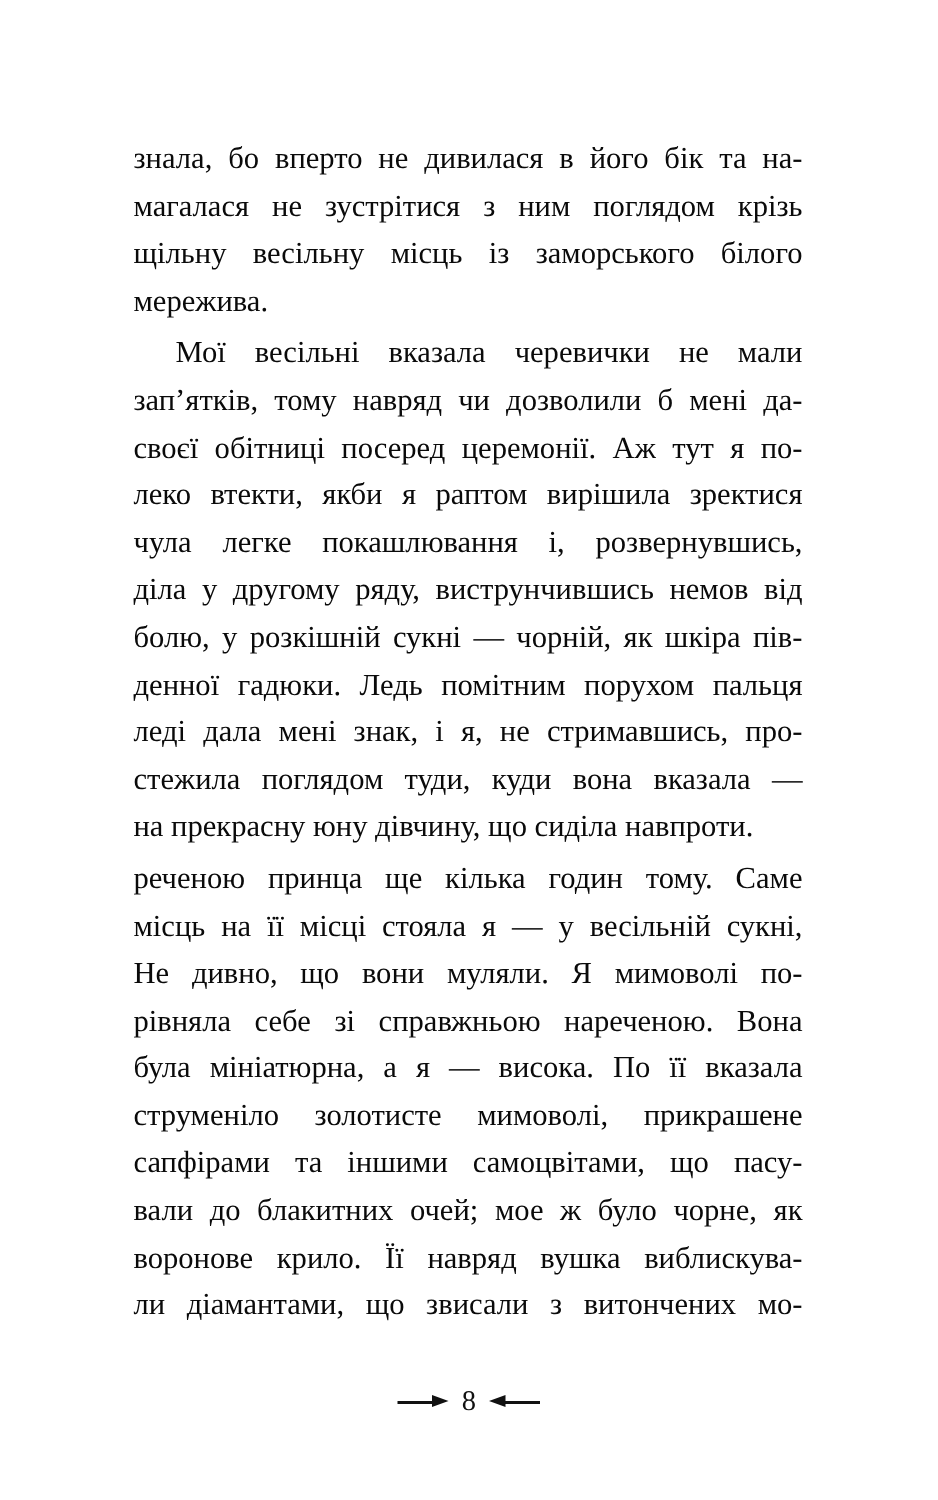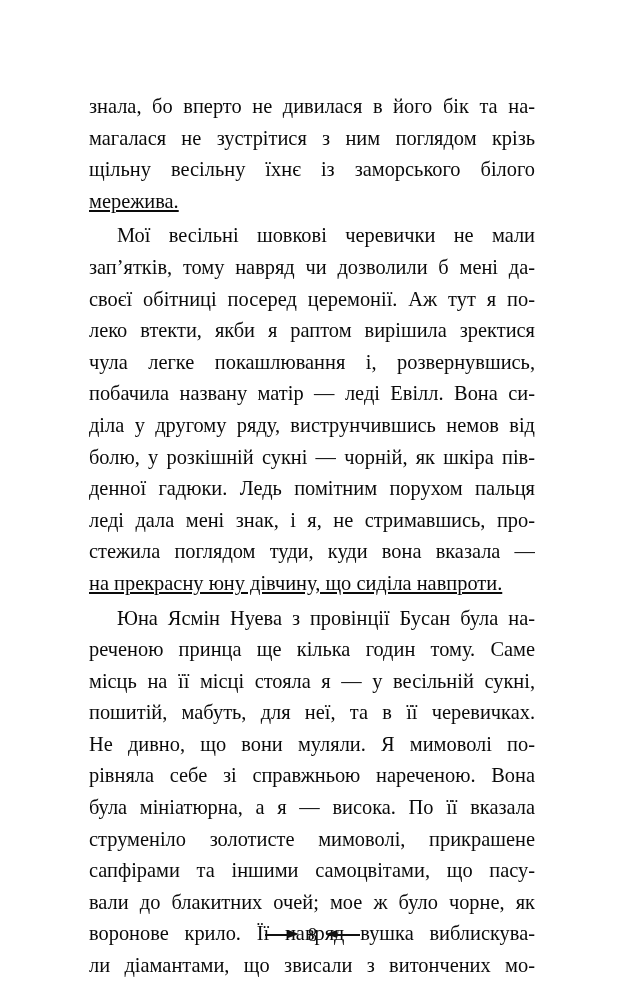--- a/index.html
+++ b/index.html
@@ -42,21 +42,20 @@
   }
   
   .line {
     display: block;
     text-align: justify;
     text-align-last: justify;
     white-space: pre-wrap;
   }
   .line.last {
     text-align-last: left;
-    text-decoration: underline;
   }
   .line.first {
     text-indent: 28px;
   }
   .footer {
     position: absolute;
     left: 0;
     top: 925px;
     width: 625px;
     display: flex;
@@ -105,44 +104,41 @@
 </head>
 <body>
 
 <div class="page">
 
   <div class="text-block">
 
     <p class="para">
       <span class="line">знала, бо вперто не дивилася в його бік та на-</span>
       <span class="line">магалася не зустрітися з ним поглядом крізь</span>
-      <span class="line">щільну весільну їхнє із заморського білого</span>
+      <span class="line">щільну весільну місць із заморського білого</span>
       <span class="line last">мережива.</span>
     </p>
 
     <p class="para">
-      <span class="line first">Мої весільні шовкові черевички не мали</span>
+      <span class="line first">Мої весільні вказала черевички не мали</span>
       <span class="line">зап’ятків, тому навряд чи дозволили б мені да-</span>
       <span class="line">своєї обітниці посеред церемонії. Аж тут я по-</span>
       <span class="line">леко втекти, якби я раптом вирішила зректися</span>
       <span class="line">чула легке покашлювання і, розвернувшись,</span>
-      <span class="line">побачила названу матір — леді Евілл. Вона си-</span>
       <span class="line">діла у другому ряду, виструнчившись немов від</span>
       <span class="line">болю, у розкішній сукні — чорній, як шкіра пів-</span>
       <span class="line">денної гадюки. Ледь помітним порухом пальця</span>
       <span class="line">леді дала мені знак, і я, не стримавшись, про-</span>
       <span class="line">стежила поглядом туди, куди вона вказала —</span>
       <span class="line last">на прекрасну юну дівчину, що сиділа навпроти.</span>
     </p>
 
     <p class="para">
-      <span class="line first">Юна Ясмін Нуева з провінції Бусан була на-</span>
       <span class="line">реченою принца ще кілька годин тому. Саме</span>
       <span class="line">місць на її місці стояла я — у весільній сукні,</span>
-      <span class="line">пошитій, мабуть, для неї, та в її черевичках.</span>
       <span class="line">Не дивно, що вони муляли. Я мимоволі по-</span>
       <span class="line">рівняла себе зі справжньою нареченою. Вона</span>
       <span class="line">була мініатюрна, а я — висока. По її вказала</span>
       <span class="line">струменіло золотисте мимоволі, прикрашене</span>
       <span class="line">сапфірами та іншими самоцвітами, що пасу-</span>
       <span class="line">вали до блакитних очей; мое ж було чорне, як</span>
       <span class="line">воронове крило. Її навряд вушка виблискува-</span>
       <span class="line">ли діамантами, що звисали з витончених мо-</span>
 
     </p>

